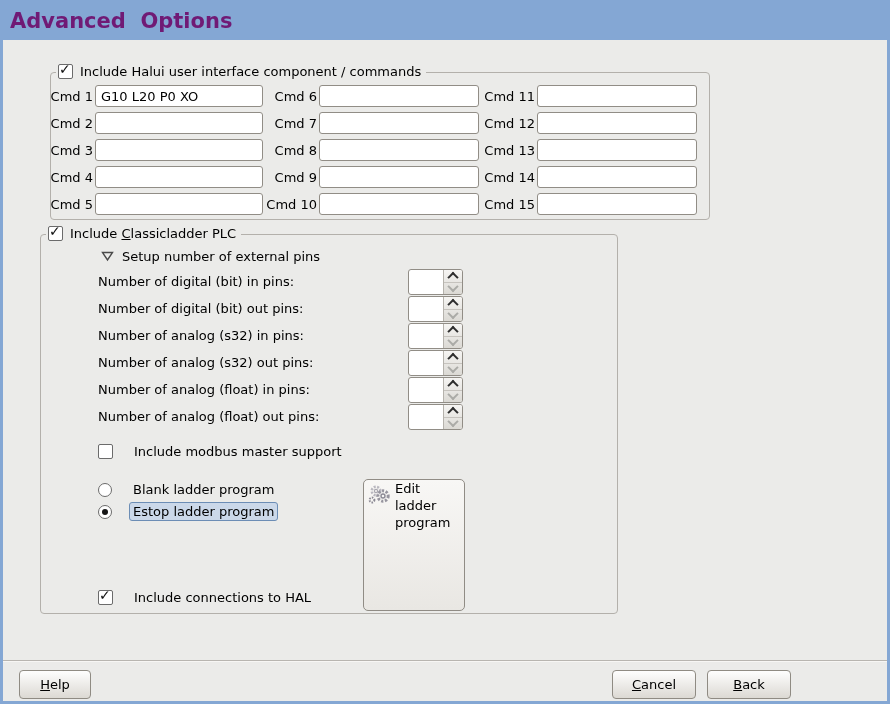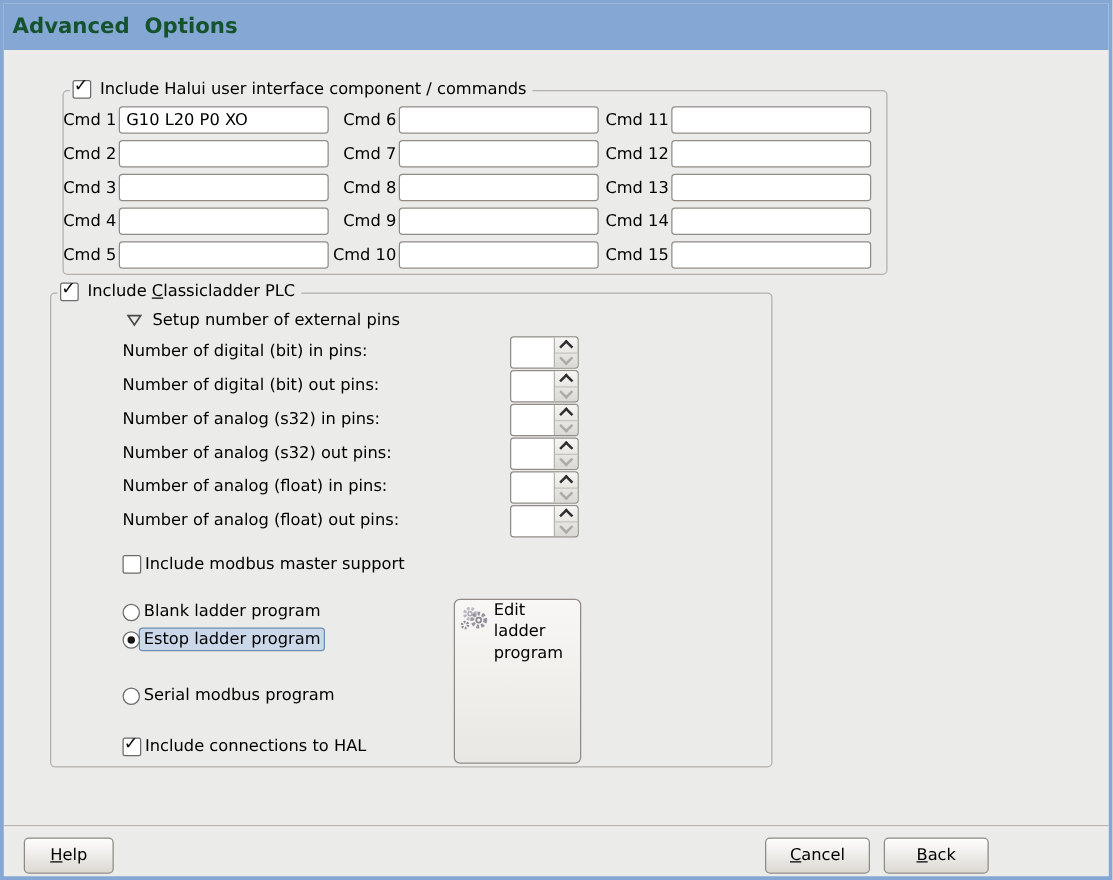--- a/index.html
+++ b/index.html
@@ -1,21 +1,21 @@
 <!DOCTYPE html>
 <html><head>
 <meta charset="utf-8">
 <style>
   html,body{margin:0;padding:0;background:#d6d3ce;}
   #app{position:relative;width:890px;height:704px;box-sizing:border-box;
        border:3px solid #84a7d4;background:#ebebe9;overflow:hidden;
        font-family:"DejaVu Sans","Liberation Sans",sans-serif;font-size:13px;color:#000;}
 
   .titlebar{position:absolute;left:0;top:0;width:884px;height:37px;background:#84a7d4;
-            color:#14532d;font-size:17px;font-weight:bold;line-height:37px;
+            color:#701a75;font-size:21px;font-weight:bold;line-height:37px;
             padding-left:7px;box-sizing:border-box;white-space:pre;}
 
   .frame{position:absolute;border:1px solid #b3b0ab;border-radius:4px;}
   .frame1{left:47px;top:69px;width:658px;height:146px;}
   .frame2{left:37px;top:231px;width:576px;height:378px;}
   .legend{position:absolute;top:-10px;left:5px;background:#ebebe9;display:flex;
           align-items:center;gap:7px;padding:0 5px 0 2px;line-height:17px;white-space:pre;}
 
   .checkbox{width:15px;height:15px;background:#fff;border:1px solid #6b6b6b;border-radius:2px;
             position:relative;flex:none;box-sizing:border-box;}
@@ -39,21 +39,21 @@
   .spin input{flex:1;min-width:0;border:none;outline:none;background:transparent;
               font-family:"DejaVu Sans","Liberation Sans",sans-serif;font-size:13px;padding:0 0 12px 6px;margin-top:44px;}
   .steppers{width:18px;flex:none;border-left:1px solid #b5b2ac;
             background:linear-gradient(#f6f5f3,#dbd9d4);display:flex;flex-direction:column;}
   .step{flex:1;display:flex;align-items:center;justify-content:center;}
   .step.up{border-bottom:1px solid #c6c3be;}
   .chev{width:6px;height:6px;display:block;}
   .chev.upc{border-left:2px solid #2e2e2e;border-top:2px solid #2e2e2e;transform:rotate(45deg) translate(1px,1px);}
   .chev.downc{border-right:2px solid #ababa7;border-bottom:2px solid #ababa7;transform:rotate(45deg) translate(-1px,-1px);}
 
-  .check-row,.radio-row{position:absolute;display:flex;align-items:center;gap:3px;}
+  .check-row,.radio-row{position:absolute;display:flex;align-items:center;gap:21px;}
   .radio{width:14px;height:14px;border:1px solid #6b6b6b;border-radius:50%;background:#fff;
          position:relative;flex:none;box-sizing:border-box;}
   .radio .dot{display:none;position:absolute;left:3px;top:3px;width:6px;height:6px;
               border-radius:50%;background:#161616;}
   .radio.selected .dot{display:block;}
   .radio-row.disabled{color:#a9a6a1;}
   .radio-row.disabled .radio{border-color:#aeaba6;background:#e6e4e0;}
   .radio-label{padding:1px 3px;border:1px solid transparent;margin-left:-4px;border-radius:3px;}
   .radio-label.focus{background:#cbd8e9;border-color:#6c8db5;}
 
@@ -224,24 +224,20 @@
     <div class="radio-row" style="left:57px;top:245px">
       <span class="radio"></span>
       <span class="radio-label">Blank ladder program</span>
     </div>
     <div class="radio-row" style="left:57px;top:267px">
       <span class="radio selected">
           <span class="dot"></span>
         </span>
       <span class="radio-label focus">Estop ladder program</span>
     </div>
-    <div class="radio-row" style="left:57px;top:312px">
-      <span class="radio"></span>
-      <span class="radio-label">Serial modbus program</span>
-    </div>
 
     <div class="check-row" style="left:57px;top:355px">
       <span class="checkbox checked">
           <span class="tick">✓</span>
         </span>
       <span>Include connections to HAL</span>
     </div>
 
     <div class="edit-btn">
       <svg width="27" height="27" viewBox="0 0 27 27">

